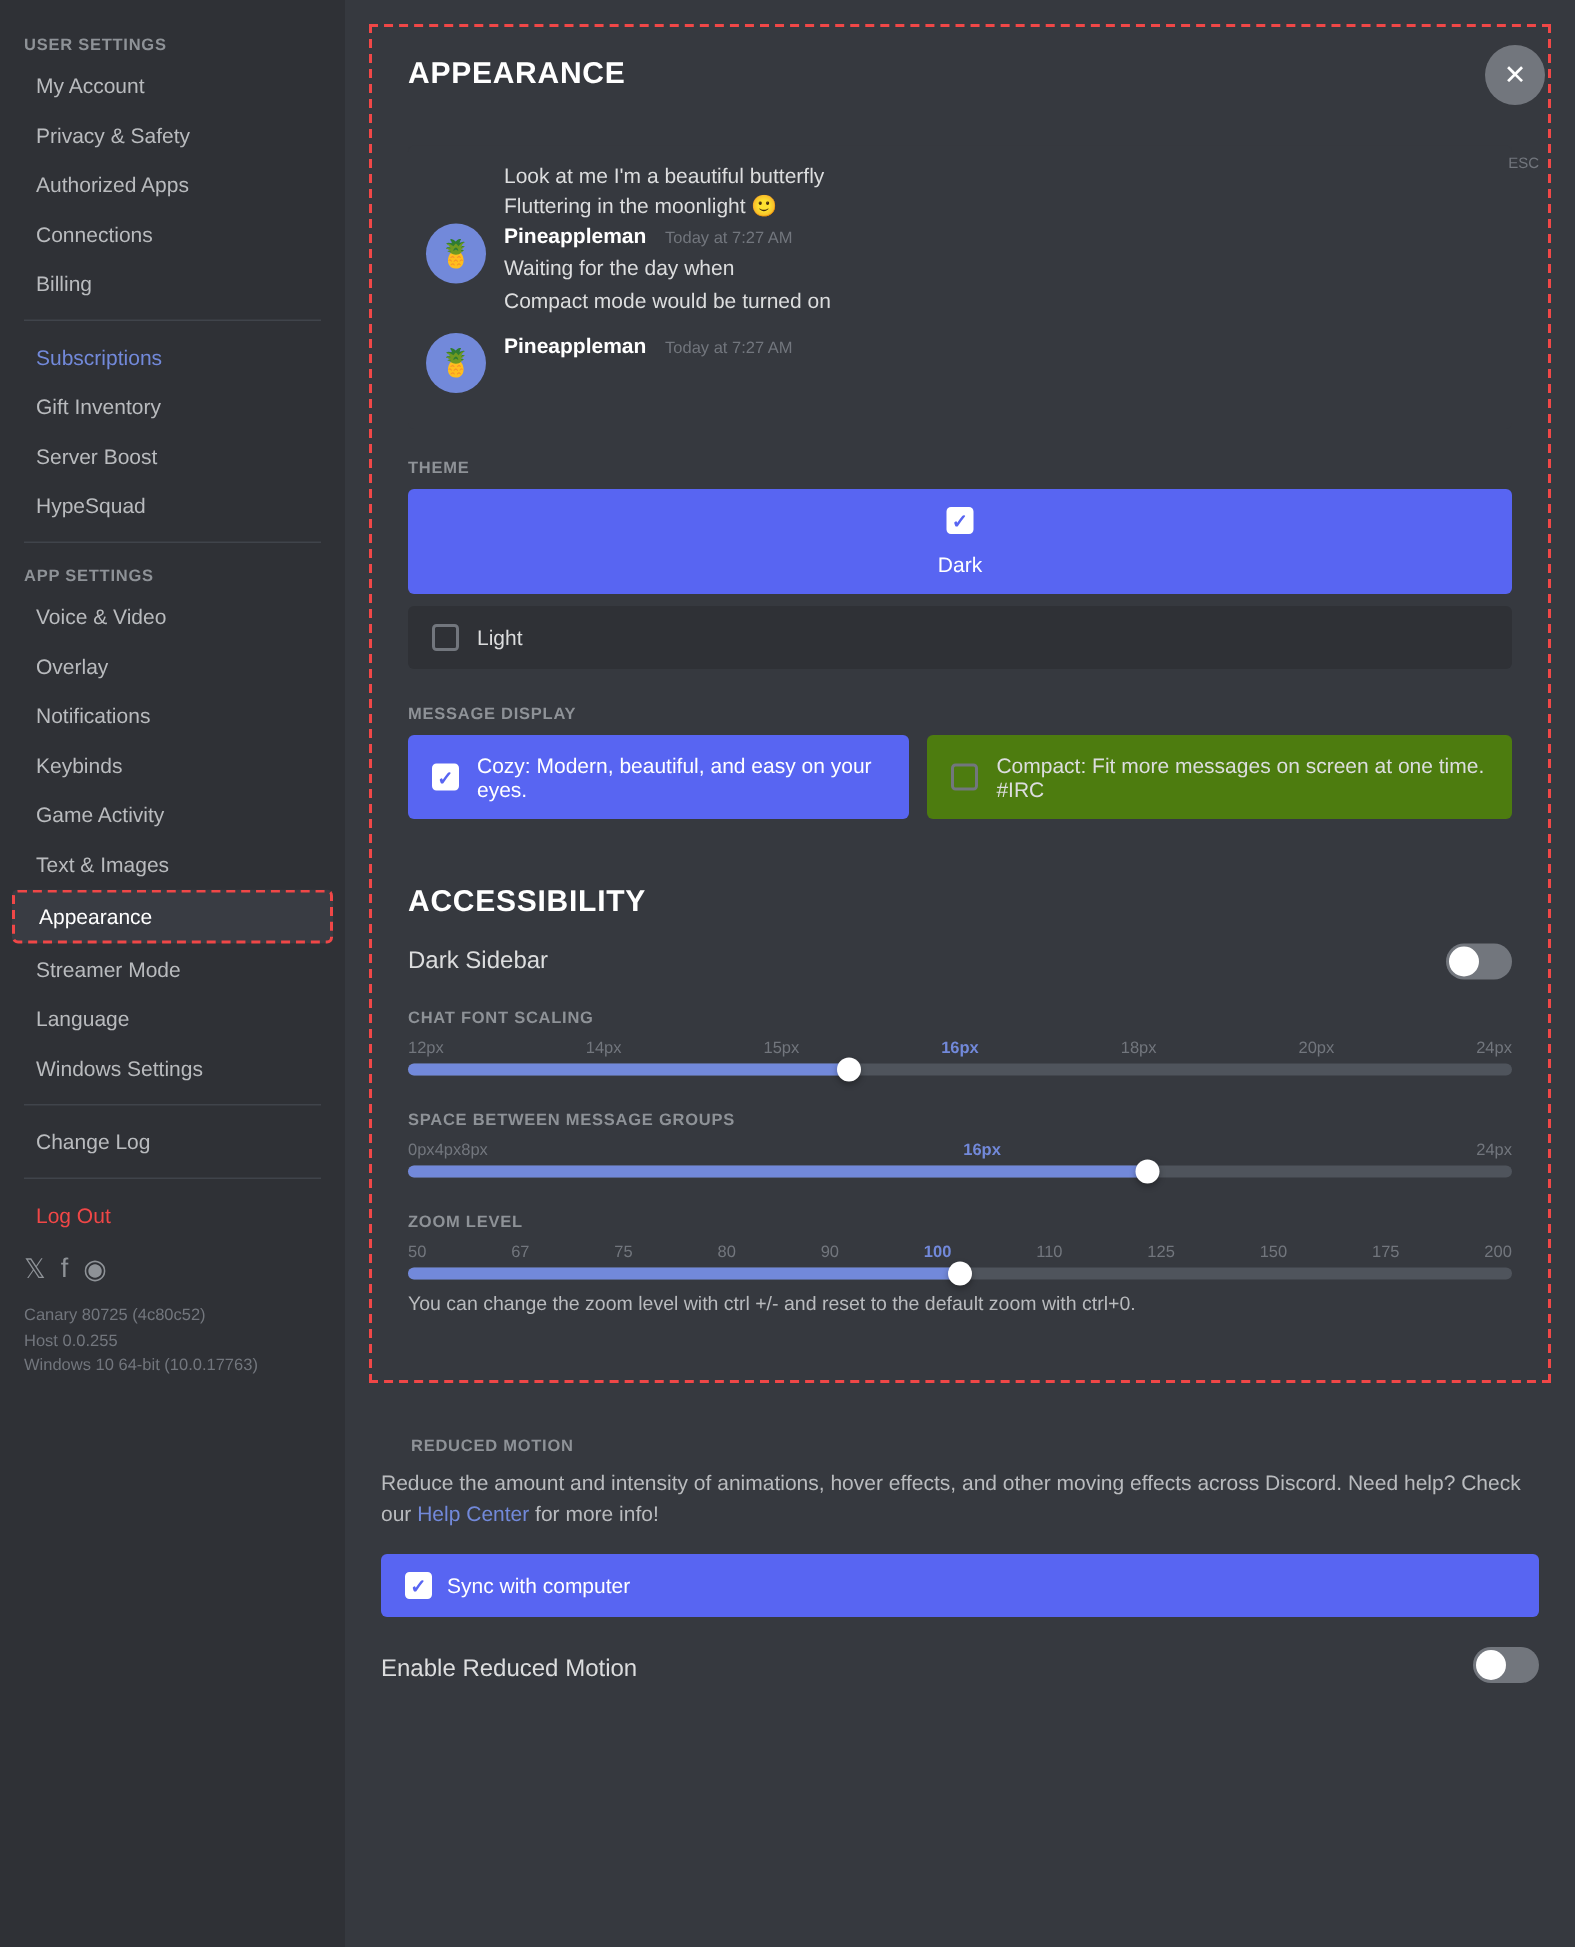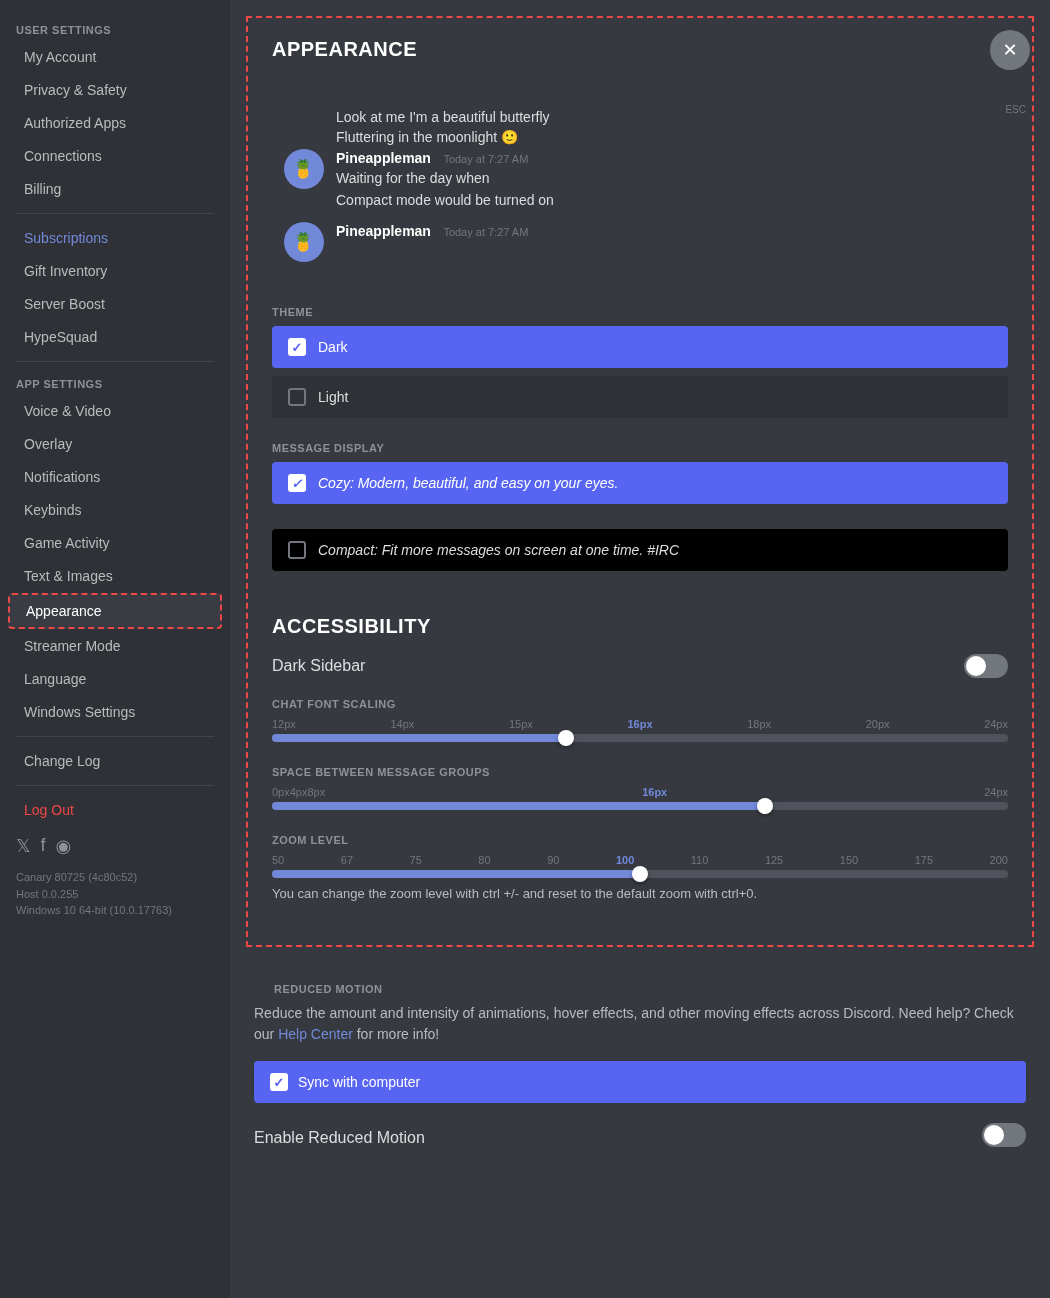--- a/index.html
+++ b/index.html
@@ -206,20 +206,21 @@
       padding: 12px 16px;
       border-radius: 4px;
       background: #2f3136;
       cursor: pointer;
       font-size: 14px;
       color: #dcddde;
     }
     .theme-option.selected {
       background: #5865f2;
       color: #fff;
+      flex-direction: column;
     }
     .checkbox {
       width: 18px;
       height: 18px;
       border: 2px solid #72767d;
       border-radius: 3px;
       display: flex;
       align-items: center;
       justify-content: center;
       flex-shrink: 0;
@@ -231,32 +232,31 @@
     .checkbox.checked::after {
       content: '✓';
       color: #5865f2;
       font-size: 13px;
       font-weight: 700;
     }
 
     
     .display-options {
       display: flex;
-      flex-direction: column;
-      gap: 25px;
+      flex-direction: row;
+      gap: 12px;
       margin-bottom: 24px;
-      font-style: italic;
     }
     .display-option {
       display: flex;
       align-items: center;
       gap: 12px;
       padding: 12px 16px;
       border-radius: 4px;
-      background: #000000;
+      background: #4d7c0f;
       cursor: pointer;
       font-size: 14px;
       color: #dcddde;
     }
     .display-option.selected {
       background: #5865f2;
       color: #fff;
     }
 
     

